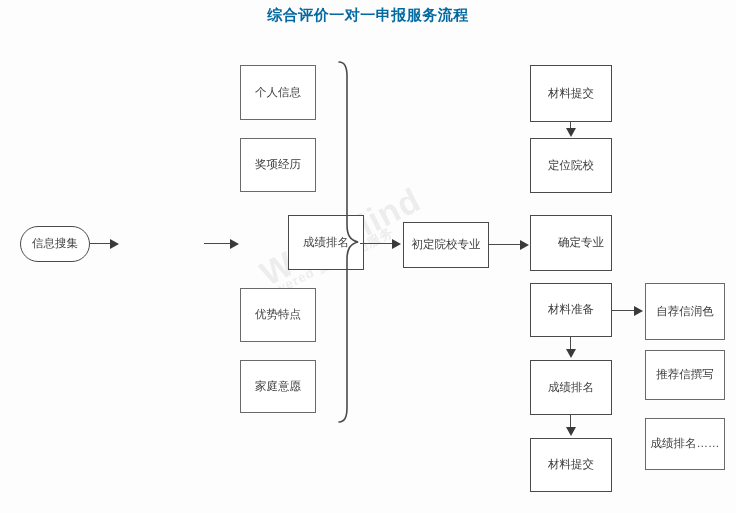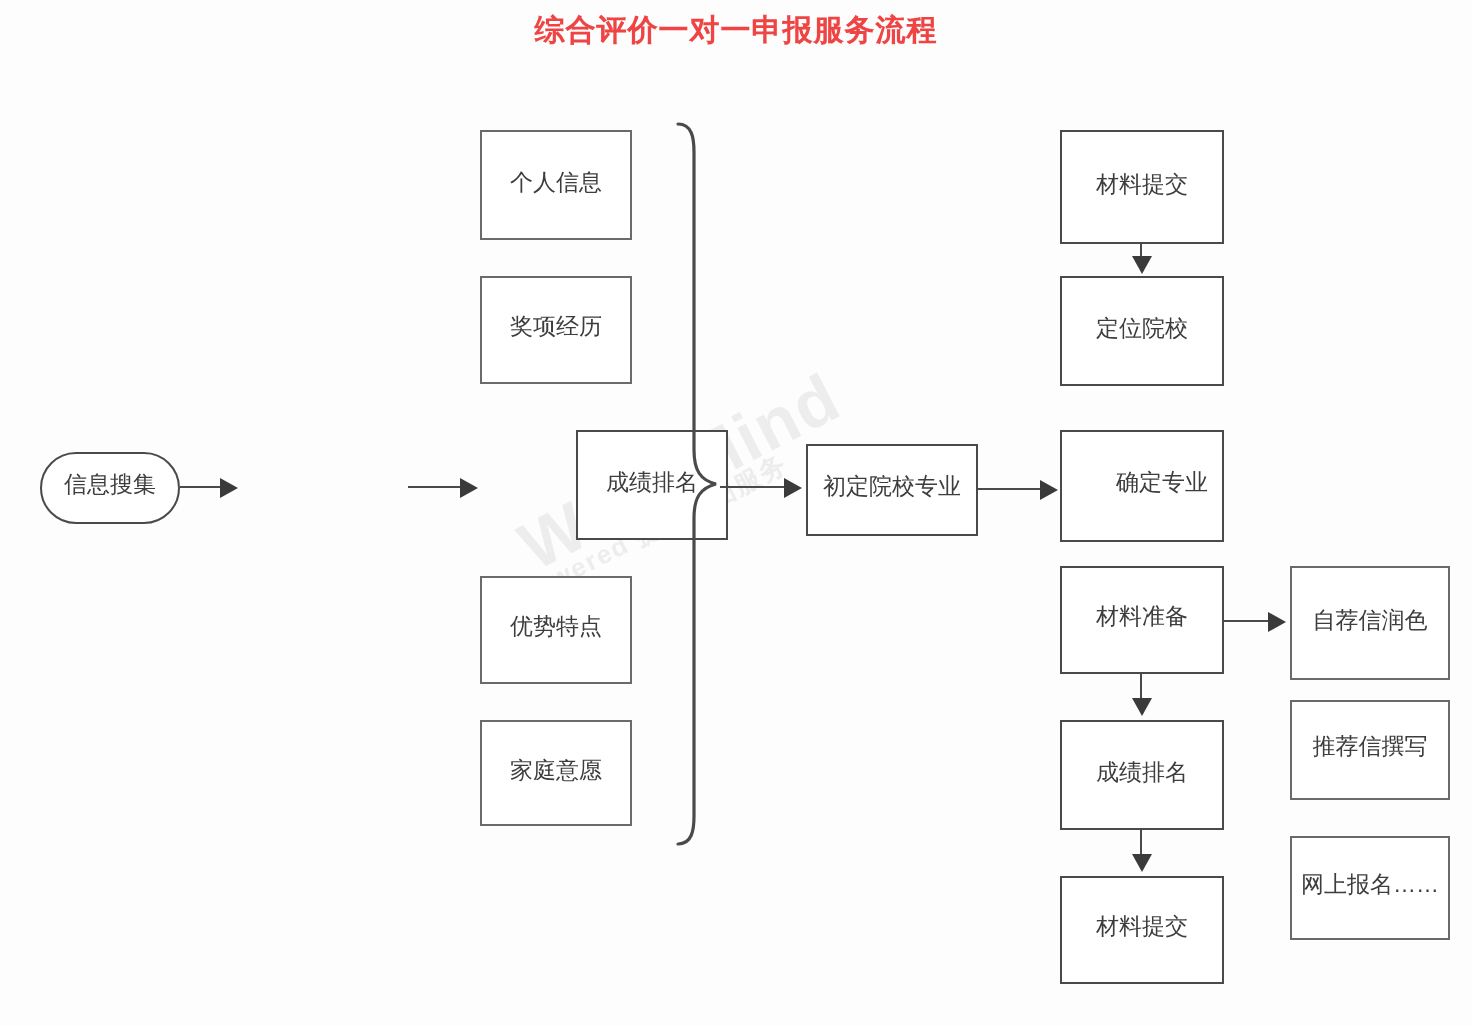--- a/index.html
+++ b/index.html
@@ -16,21 +16,21 @@
     font-family: "Liberation Sans", "DejaVu Sans", sans-serif;
   }
   #title {
     position: absolute;
     left: 0;
     top: 6px;
     width: 736px;
     text-align: center;
     font-size: 15px;
     font-weight: bold;
-    color: #ef4444;
+    color: #0369a1;
     letter-spacing: 0.5px;
   }
   .node {
     position: absolute;
     box-sizing: border-box;
     background: #ffffff;
     border: 1.4px solid #4a4a4a;
     display: flex;
     align-items: center;
     justify-content: center;
@@ -110,21 +110,21 @@
 
   <div class="node" style="left:530px; top:65px;  width:82px; height:57px;">材料提交</div>
   <div class="node" style="left:530px; top:138px; width:82px; height:55px;">定位院校</div>
   <div class="node" style="left:530px; top:215px; width:82px; height:56px;padding-left:20px;">确定专业</div>
   <div class="node" style="left:530px; top:283px; width:82px; height:54px;">材料准备</div>
   <div class="node" style="left:530px; top:360px; width:82px; height:55px;">成绩排名</div>
   <div class="node" style="left:530px; top:438px; width:82px; height:54px;">材料提交</div>
 
   <div class="node thin" style="left:645px; top:283px; width:80px; height:57px;">自荐信润色</div>
   <div class="node thin" style="left:645px; top:350px; width:80px; height:50px;">推荐信撰写</div>
-  <div class="node thin" style="left:645px; top:418px; width:80px; height:52px;">网上报名……</div>
+  <div class="node thin" style="left:645px; top:418px; width:80px; height:52px;">成绩排名……</div>
 
   <div class="edge h" style="left:90px;  top:243px; width:21px;"></div>
   <div class="arrowhead right" style="left:110px; top:239px;"></div>
 
   <div class="edge h" style="left:204px; top:243px; width:27px;"></div>
   <div class="arrowhead right" style="left:230px; top:239px;"></div>
 
   <div class="edge h" style="left:360px; top:243px; width:34px;"></div>
   <div class="arrowhead right" style="left:392px; top:239px;"></div>
 

